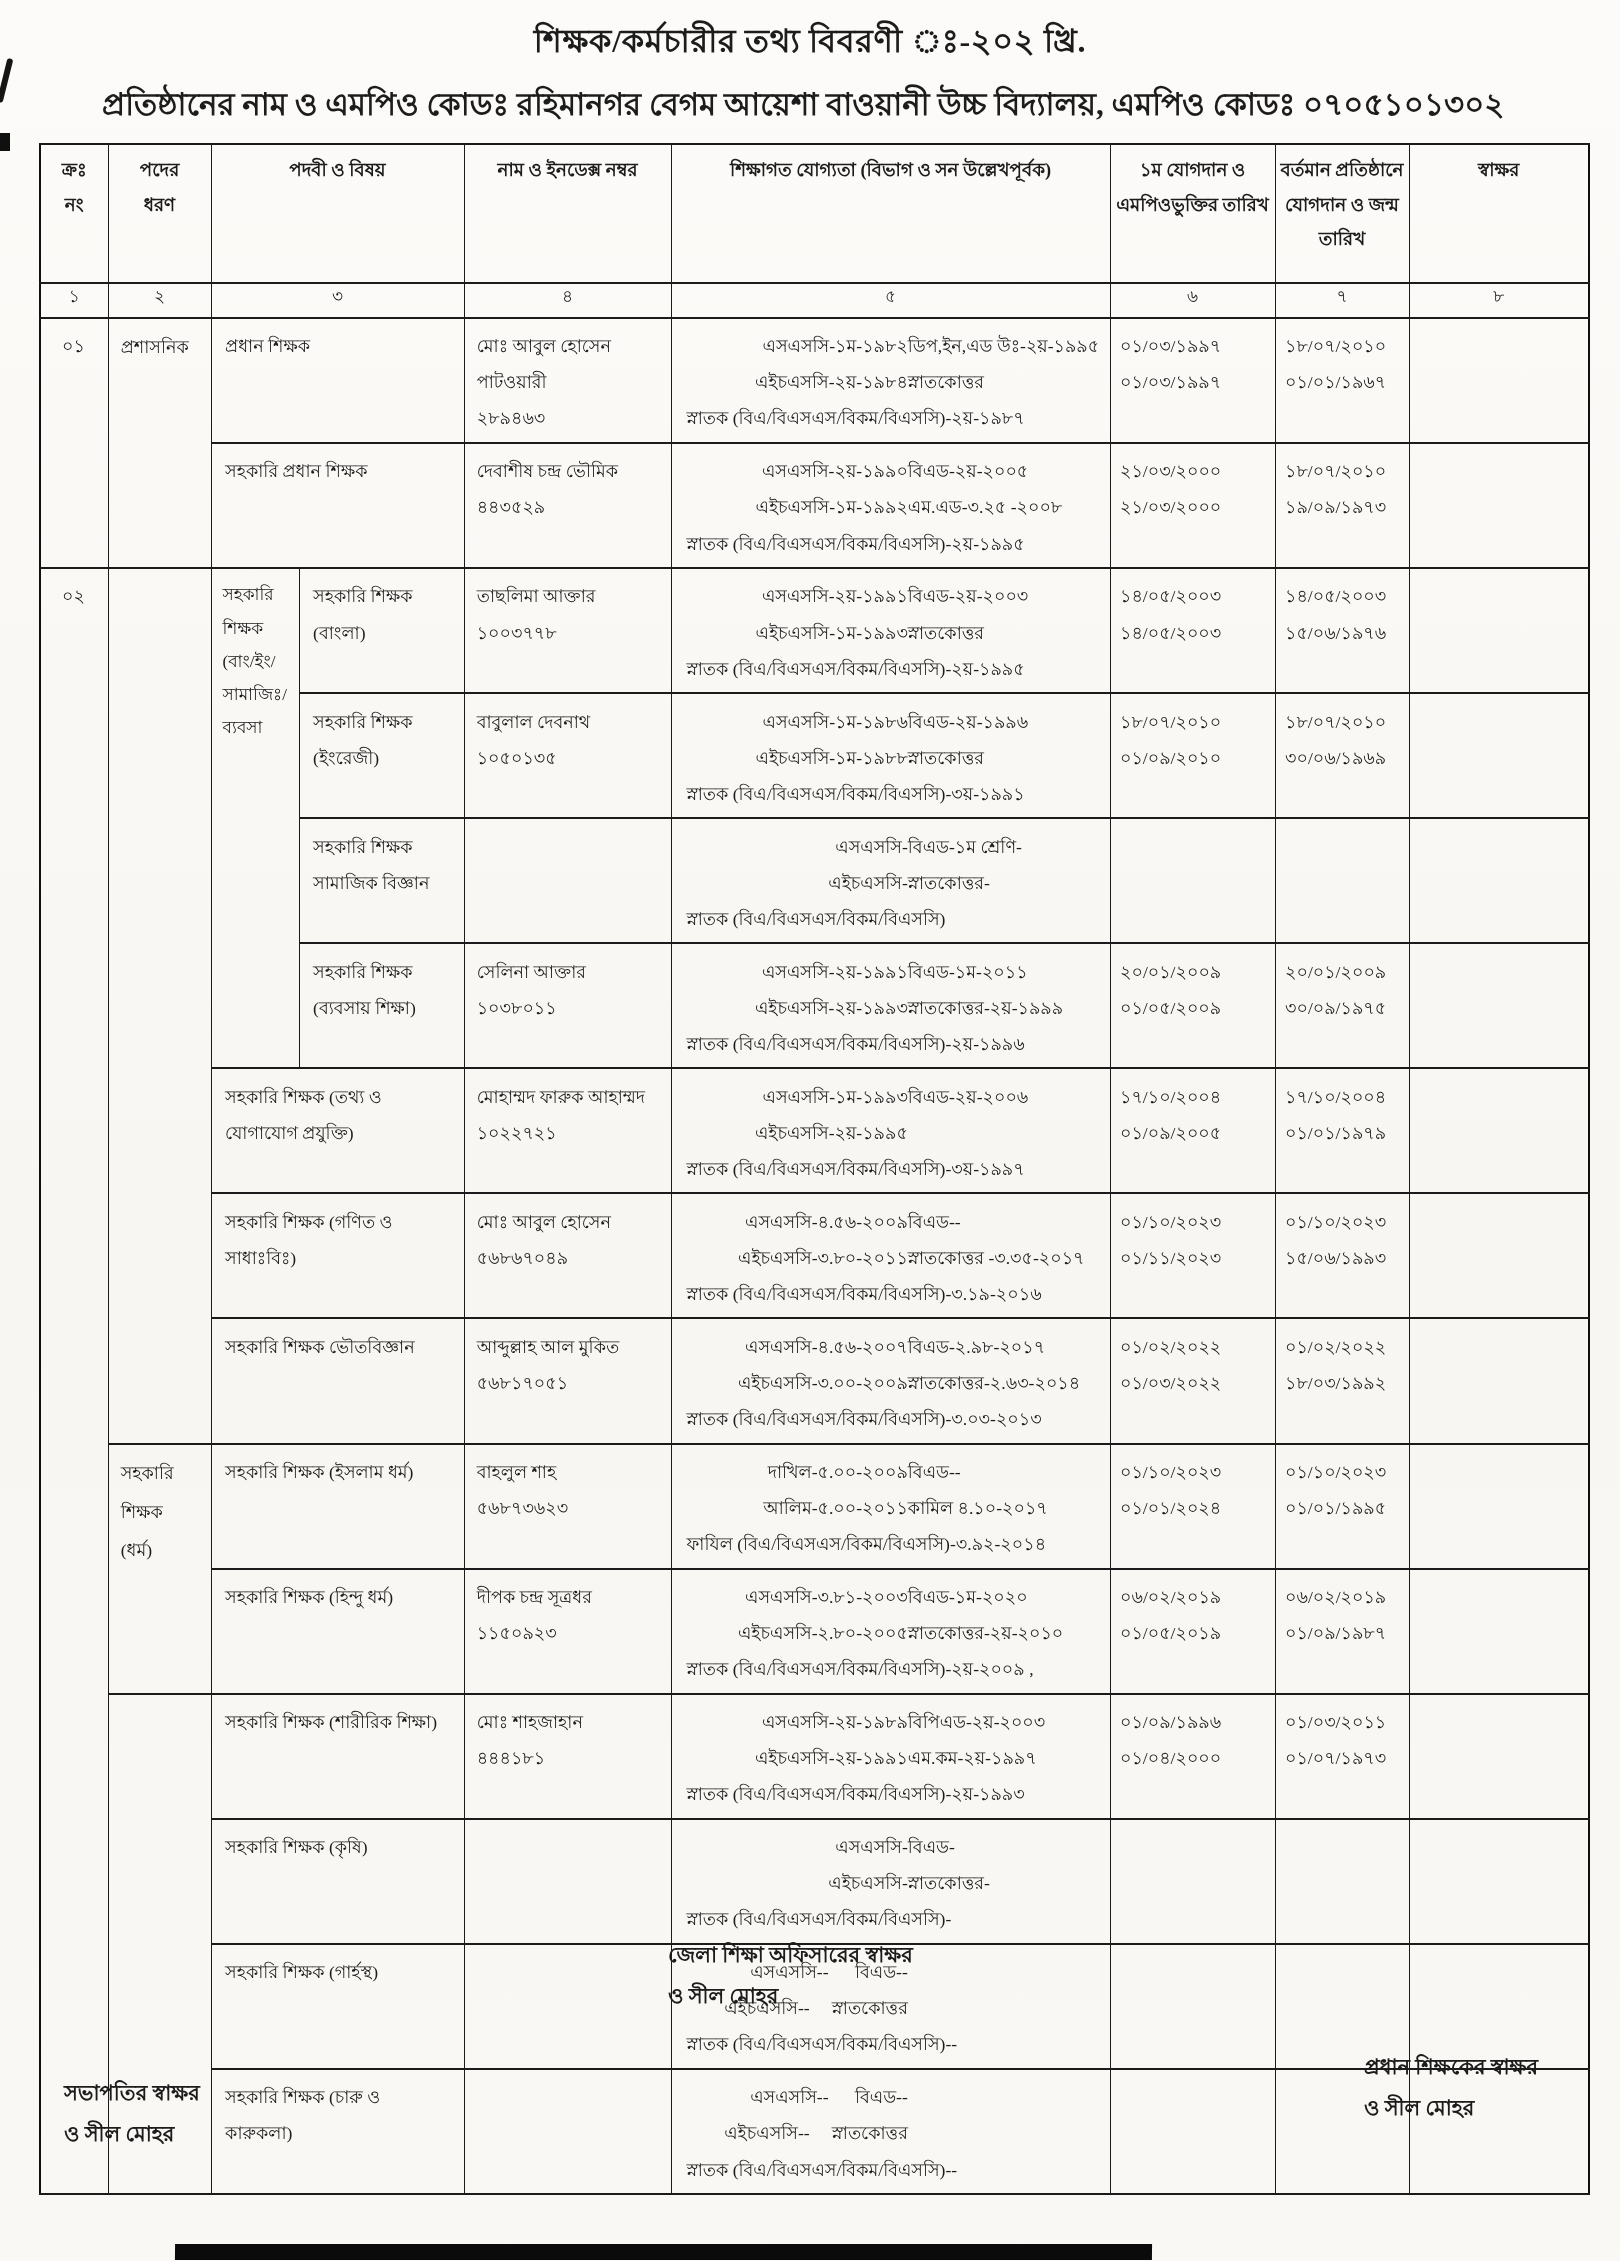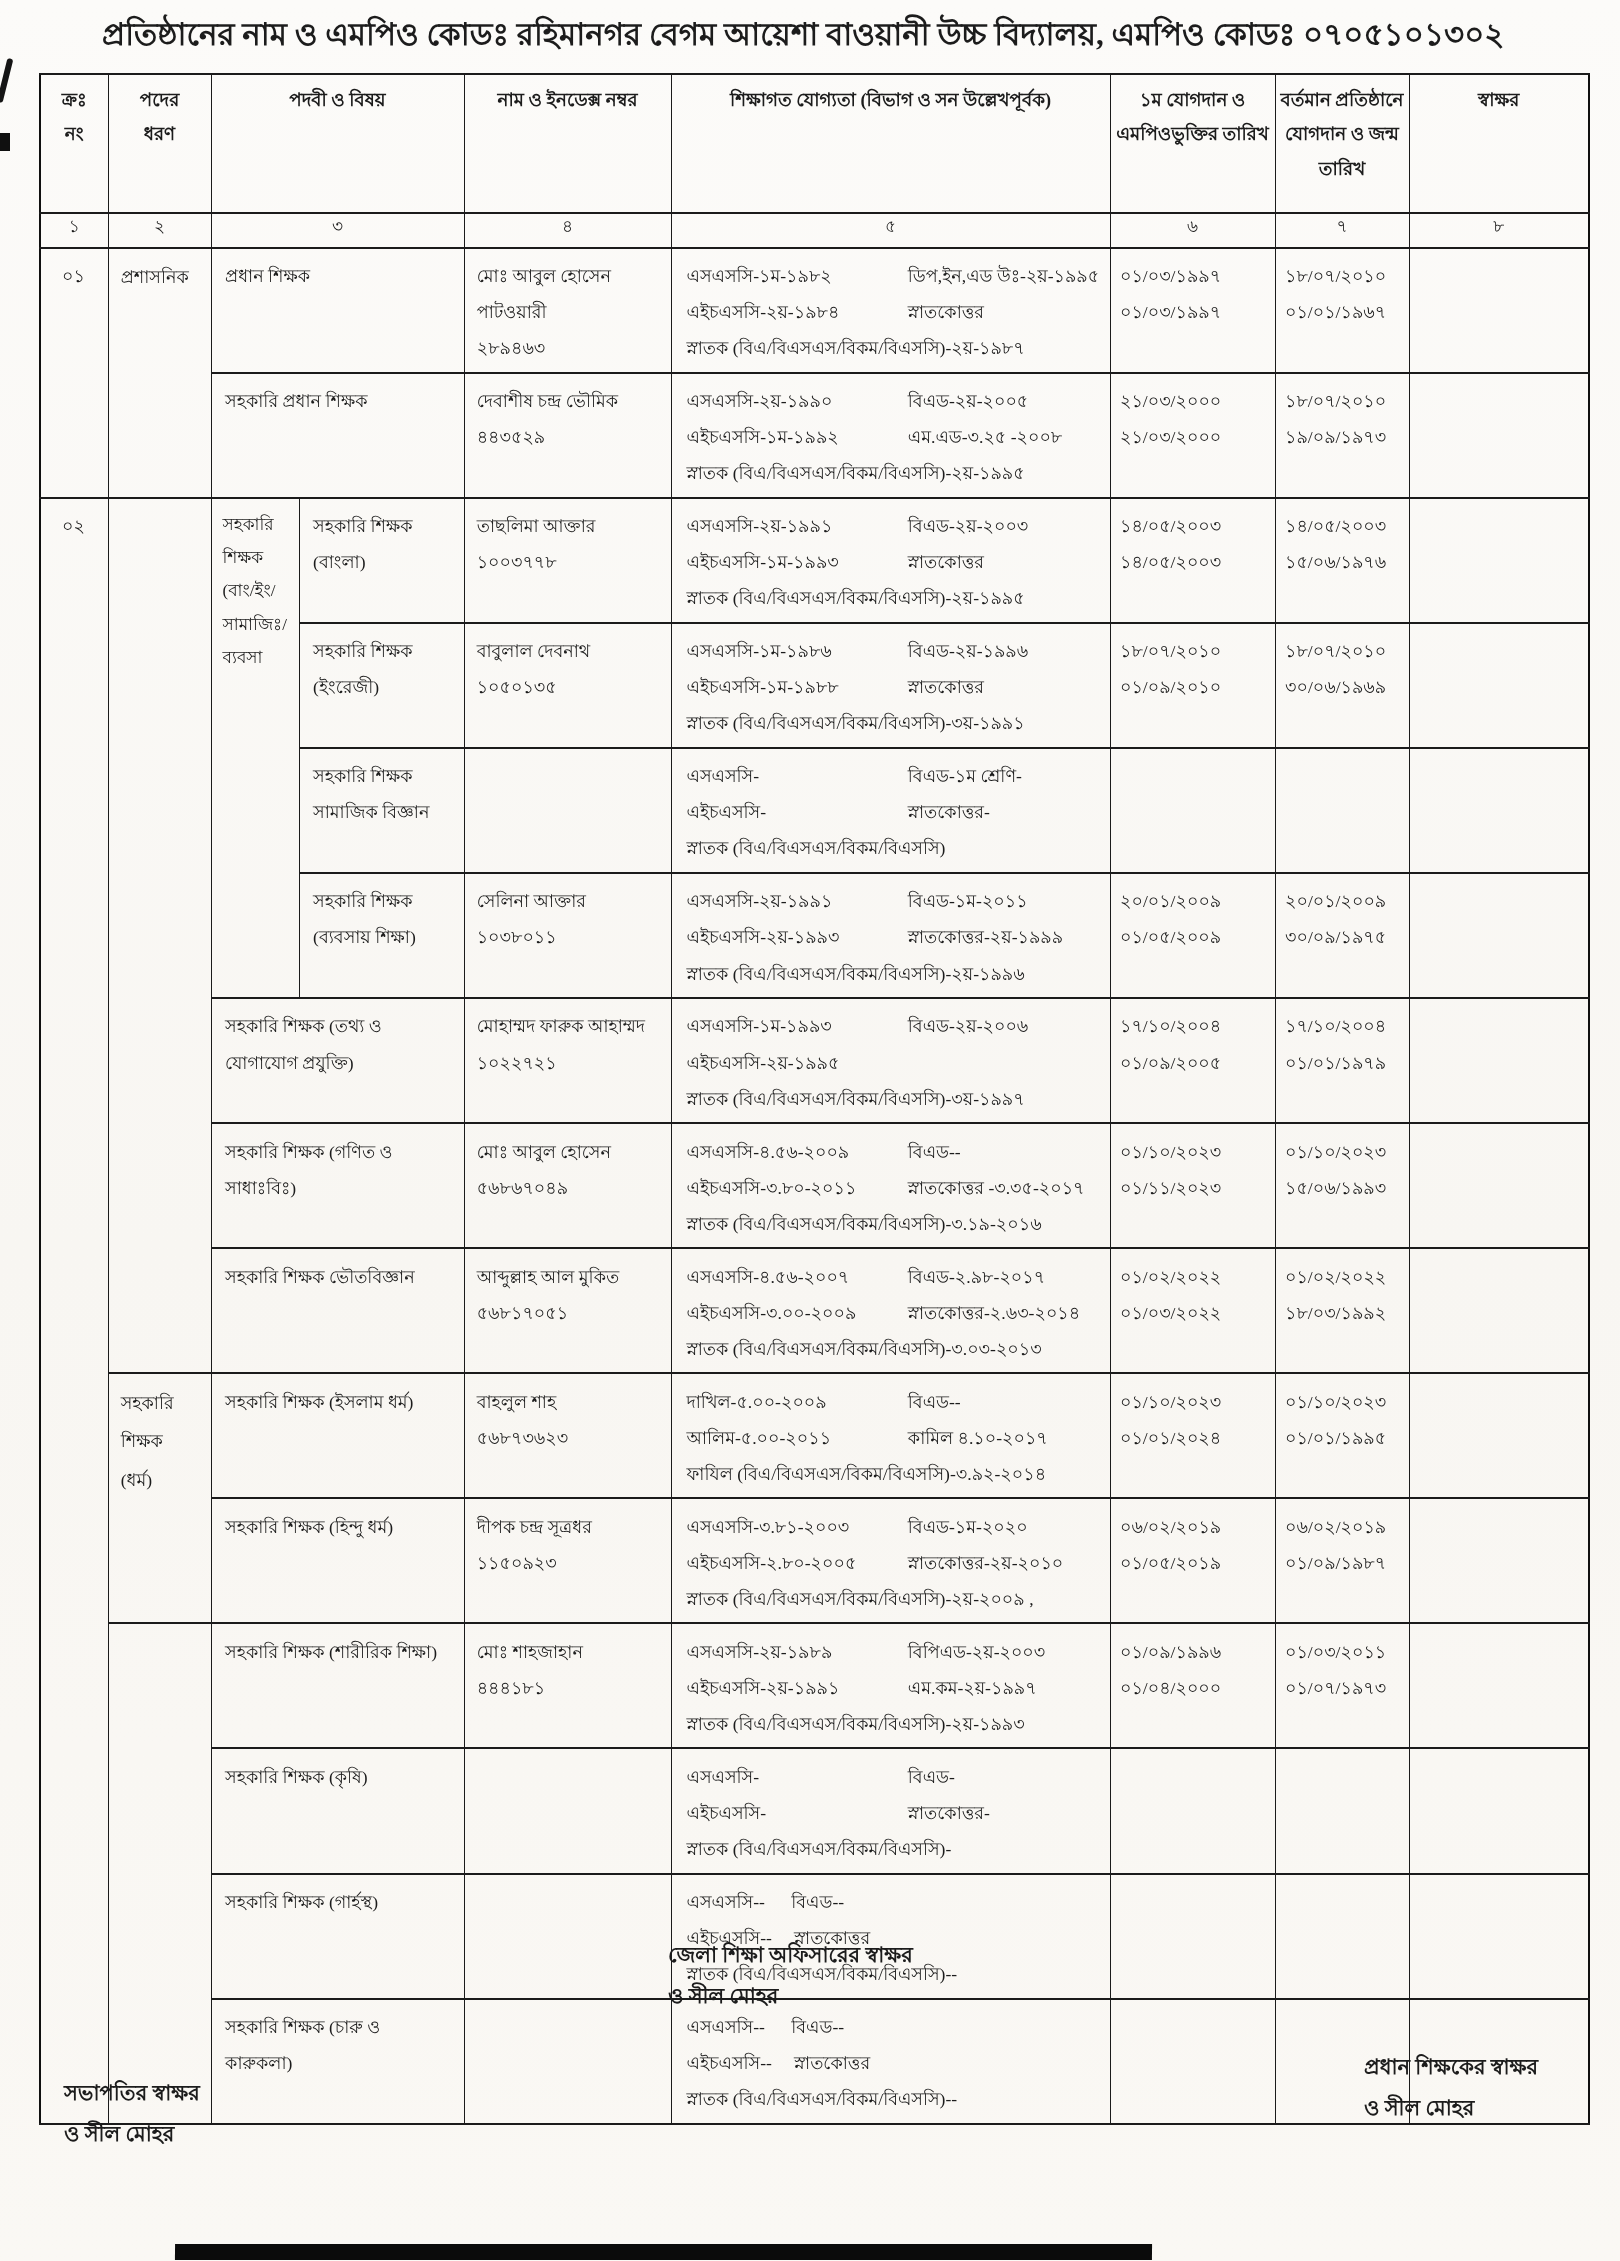--- a/index.html
+++ b/index.html
@@ -22,37 +22,38 @@
   tr.num-row td{font-size:17px;text-align:center;padding:2.7px 0 1.4px;line-height:1.3;}
   tr.data{height:108px;}
   td{font-size:17.6px;padding:9.5px 9.5px 5.4px;line-height:2.05;}
   .c-sl{text-align:center;padding-left:8px;}
   .c-type,.c-group,.c-desig,.c-name{white-space:pre-line;}
   .c-type{padding-left:12.2px;line-height:2.2;}
   .c-group{padding-left:11px;line-height:1.95;font-size:17px;}
   .c-desig{padding-left:13.6px;}
   .c-name{padding-left:12.2px;}
   .c-qual{padding-left:15px;padding-right:5.4px;}
-  .qline{display:flex;}
+  .qline{display:flex;text-align:right;}
   .ql{min-width:53%;white-space:pre;}
   .qr{white-space:pre;}
   .c-j1,.c-j2{text-align:left;white-space:pre-line;}
   .footer-note{position:absolute;font-size:21px;font-weight:600;white-space:pre-line;line-height:1.95;}
   .sig-left{left:64px;top:2073px;}
   .sig-center{left:668px;top:1935px;}
   .sig-right{left:1364px;top:2047px;}
 </style>
 </head>
 <body>
 
 <div>
 
   <div class="pen-mark"></div>
   <div class="edge-mark"></div>
 
+  <h1 class="title">শিক্ষক/কর্মচারীর তথ্য বিবরণী ঃ-২০২  খ্রি.</h1>
   <div class="subtitle">প্রতিষ্ঠানের নাম ও এমপিও কোডঃ রহিমানগর বেগম আয়েশা বাওয়ানী উচ্চ বিদ্যালয়, এমপিও কোডঃ ০৭০৫১০১৩০২</div>
 
   <table class="main">
     <colgroup>
       <col style="width:68px">
         <col style="width:103px">
         <col style="width:88px">
         <col style="width:165px">
       <col style="width:207px">
         <col style="width:439px">

